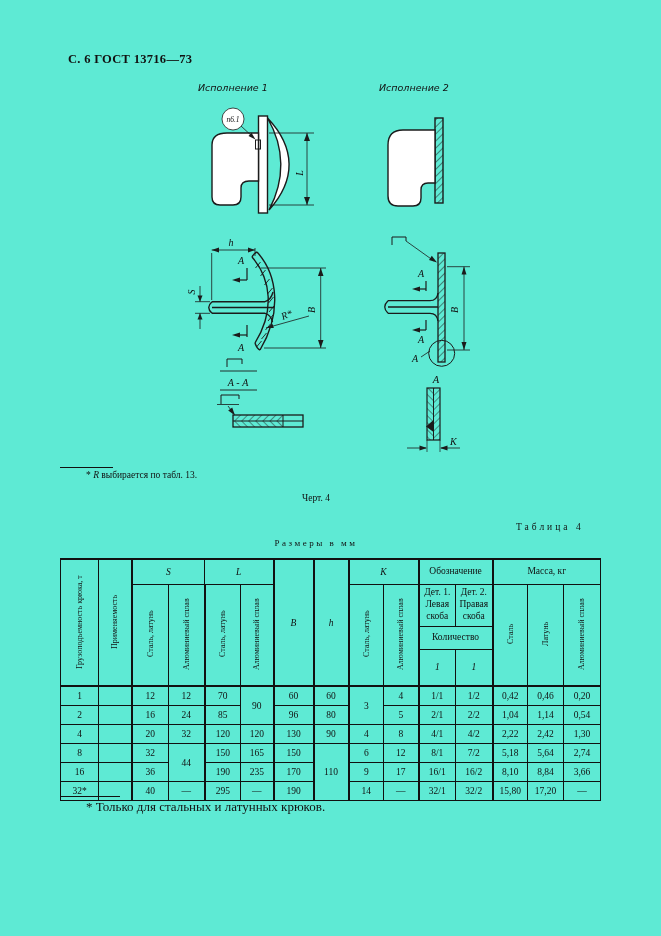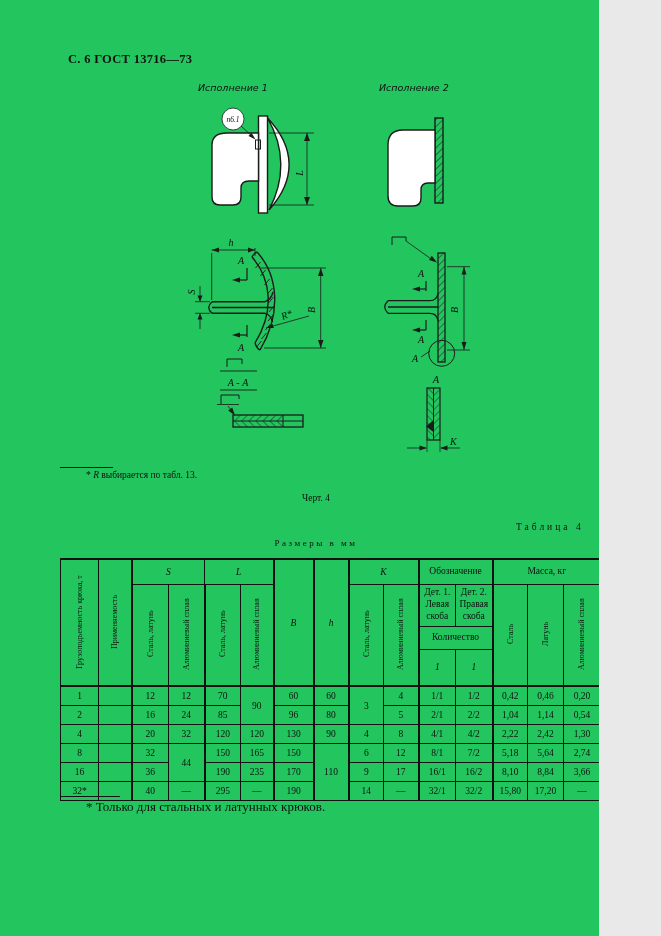--- a/index.html
+++ b/index.html
@@ -1,16 +1,16 @@
 <!DOCTYPE html>
 <html><head>
 <meta charset="utf-8">
 <style>
   html,body{margin:0;padding:0;background:#e9e9e9;}
-  #page{position:relative;width:599px;height:936px;background:#22c55e;overflow:hidden;
+  #page{position:relative;width:661px;height:936px;background:#5eead4;overflow:hidden;
         font-family:"Liberation Serif",serif;color:#111;}
   .abs{position:absolute;}
   #doc-header{left:68px;top:52px;font-size:12.5px;font-weight:bold;letter-spacing:.3px;}
   .variant-label{top:82px;font-family:"DejaVu Sans",sans-serif;font-style:italic;font-size:9.5px;}
   #variant1{left:198px;} #variant2{left:379px;}
   svg{position:absolute;overflow:visible;}
   svg text{font-family:"Liberation Serif",serif;fill:#111;}
   .dimtxt{font-style:italic;font-size:10px;}
   .smalltxt{font-style:italic;font-size:7.5px;}
   .rule{position:absolute;height:1px;background:#111;}

